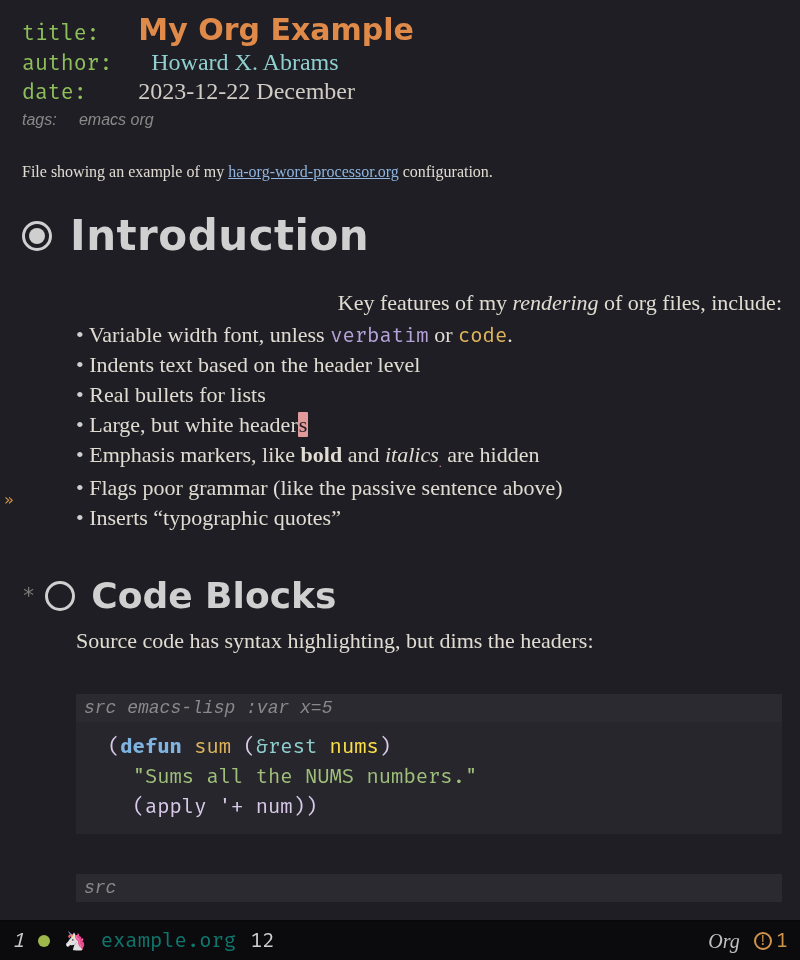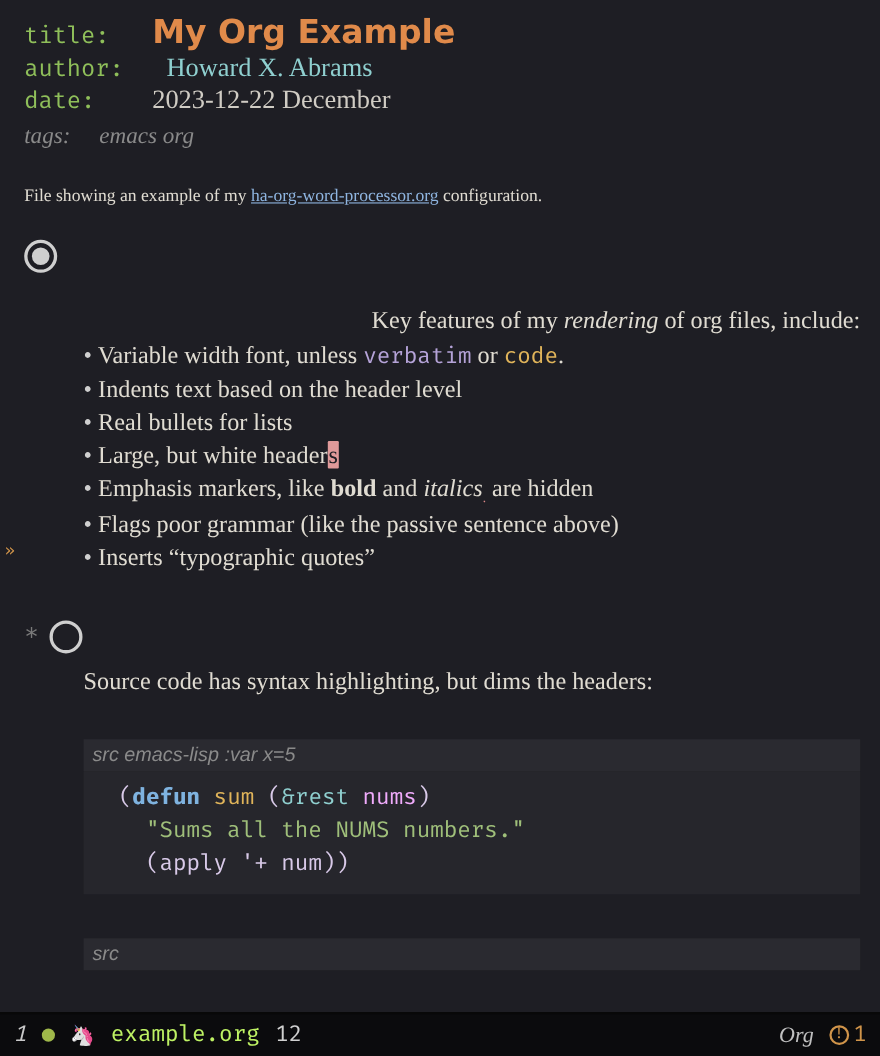--- a/index.html
+++ b/index.html
@@ -17,21 +17,21 @@
     width: 800px;
     height: 941px;
     padding: 10px 18px 40px 22px;
   }
   .meta-line { margin: 2px 0; font-family: 'Fira Code','Menlo',monospace; font-size: 21px; }
   .meta-key { color: #8fbf5a; }
   .meta-val { color: #c0bfb8; font-family: Georgia, serif; font-size: 23px; }
   .title-val { color: #e08a4a; font-family: Verdana, 'DejaVu Sans', sans-serif; font-weight: 700; font-size: 30px; }
   .author-val { color: #8fcfcf; font-size: 24px; }
   .date-val { color: #d0ccc4; font-size: 24px; }
-  .tags-line { color: #8a8a8a; font-style: italic; font-family: Liberation Serif, serif; font-size: 21px; margin-top:6px;}
+  .tags-line { color: #8a8a8a; font-style: italic; font-family: Liberation Sans, sans-serif; font-size: 16px; margin-top:6px;}
   .tags-key { color: #8a8a8a; font-style: italic; }
   .para { margin: 34px 0 30px 0; font-size: 16px; color: #e0dcd2; }
   a.link { color: #8fb5e0; text-decoration: underline; }
 
   .h1-row { display: flex; align-items: center; gap: 18px; margin: 22px 0 30px 0; }
   .h1-bullet-circle {
     width: 30px; height: 30px; border: 3px solid #cfcfcf; border-radius: 50%;
     display: inline-flex; align-items:center; justify-content:center;
   }
   .h1-bullet-circle.filled::after{
@@ -65,50 +65,50 @@
   .grammar-dot { color:#d88; vertical-align:sub; font-size:12px;}
   .cursor-hl { background:#d97f7f3f; background:#e09a9a; color:#1e1e24; padding:0 1px; border-radius:1px; }
 
   .fringe-arrow {
     position:absolute; left:4px; top: 490px;
     color:#d0944a; font-size:16px; font-family:monospace;
   }
 
   .src-wrap { margin: 10px 0 0 54px; }
   .src-header, .src-footer {
-    font-family: Liberation Sans, sans-serif; font-style: italic; color:#8a8a8a; font-size:18px;
+    font-family: Liberation Mono, monospace; font-style: italic; color:#8a8a8a; font-size:18px;
     background:#2a2a30; padding:4px 8px;margin-top:40px;
   }
   .src-body {
     background:#26262c; padding: 10px 14px 12px 32px;
     font-family:'Fira Code','Menlo',monospace; font-size:20px; line-height:1.5;
     white-space:pre; color:#d8c9e8;
   }
   .paren { color:#d8c9e8; }
   .kw { color:#7fb3e0; font-weight:700; }
   .fn { color:#e0b45a; }
   .amp { color:#8fcfcf;margin-top:20px; }
-  .arg { color:#f0abfc; }
+  .arg { color:#fde047; }
   .str { color:#9fbf7a; }
   .quote { color:#d8c9e8; }
 
   
   .modeline {
     position:absolute; left:0; bottom:0; width:800px; height:40px;
     background:#0b0b0d;
     display:flex; align-items:center;
     font-family:'Fira Code','Menlo',monospace; font-size:20px;
     color:#c9c9c9; padding:0 12px;
     border-top:2px solid #080808;
     gap:14px;
   }
   .ml-win { font-style:italic; color:#c9c9c9; }
   .ml-dot { width:12px; height:12px; border-radius:50%; background:#9fb84a; display:inline-block; }
   .ml-unicorn { color:#b97fd0; font-size:18px; }
-  .ml-file { color:#bef264; }
+  .ml-file { color:#0f766e; }
   .ml-pct { color:#d0d0d0; }
   .ml-spacer { flex:1; }
   .ml-mode { font-style:italic; font-family:Georgia,serif; color:#c0c0c0; }
   .ml-warn { color:#d0944a; display:inline-flex; align-items:center; gap:4px;}
   .ml-warn-circle {
     width:18px;height:18px;border:2px solid #d0944a;border-radius:50%;
     display:inline-flex;align-items:center;justify-content:center;font-size:14px;line-height:1;
   }
   .para-src { margin: 6px 0 6px 54px; font-size:22px; color:#e0dcd2;}
 </style>
@@ -137,20 +137,21 @@
     <span>&nbsp;&nbsp;&nbsp;</span>
     <span>emacs org</span>
   </div>
 
   <p class="para">
     <span>File showing an example of my </span><a href="#" class="link">ha-org-word-processor.org</a><span> configuration.</span>
   </p>
 
   <div class="h1-row">
     <span class="h1-bullet-circle filled"></span>
+    <span class="h1-text">Introduction</span>
   </div>
 
   <div class="body-indent">
     <span>Key features of my </span><span class="italic">rendering</span><span> of org files, include:</span>
   </div>
 
   <span class="fringe-arrow">»</span>
 
   <ul class="bullets">
     <li>
@@ -164,20 +165,21 @@
     <li>
       <span>Emphasis markers, like </span><span class="bold">bold</span><span> and </span><span class="italic">italics</span><span class="grammar-dot">.</span><span> are hidden</span>
     </li>
     <li>Flags poor grammar (like the passive sentence above)</li>
     <li>Inserts “typographic quotes”</li>
   </ul>
 
   <div class="h2-row">
     <span class="star-dim">*</span>
     <span class="h1-bullet-circle"></span>
+    <span class="h2-text">Code Blocks</span>
   </div>
 
   <div class="para-src">Source code has syntax highlighting, but dims the headers:</div>
 
   <div class="src-wrap">
     <div class="src-header">
       <span>src </span><span>emacs-lisp :var x=5</span>
     </div>
     <div class="src-body"><span class="paren">(</span><span class="kw">defun</span><span> </span><span class="fn">sum</span><span> (</span><span class="amp">&amp;rest</span><span> </span><span class="arg">nums</span><span class="paren">)</span>
 <span>  </span><span class="str">"Sums all the NUMS numbers."</span>

